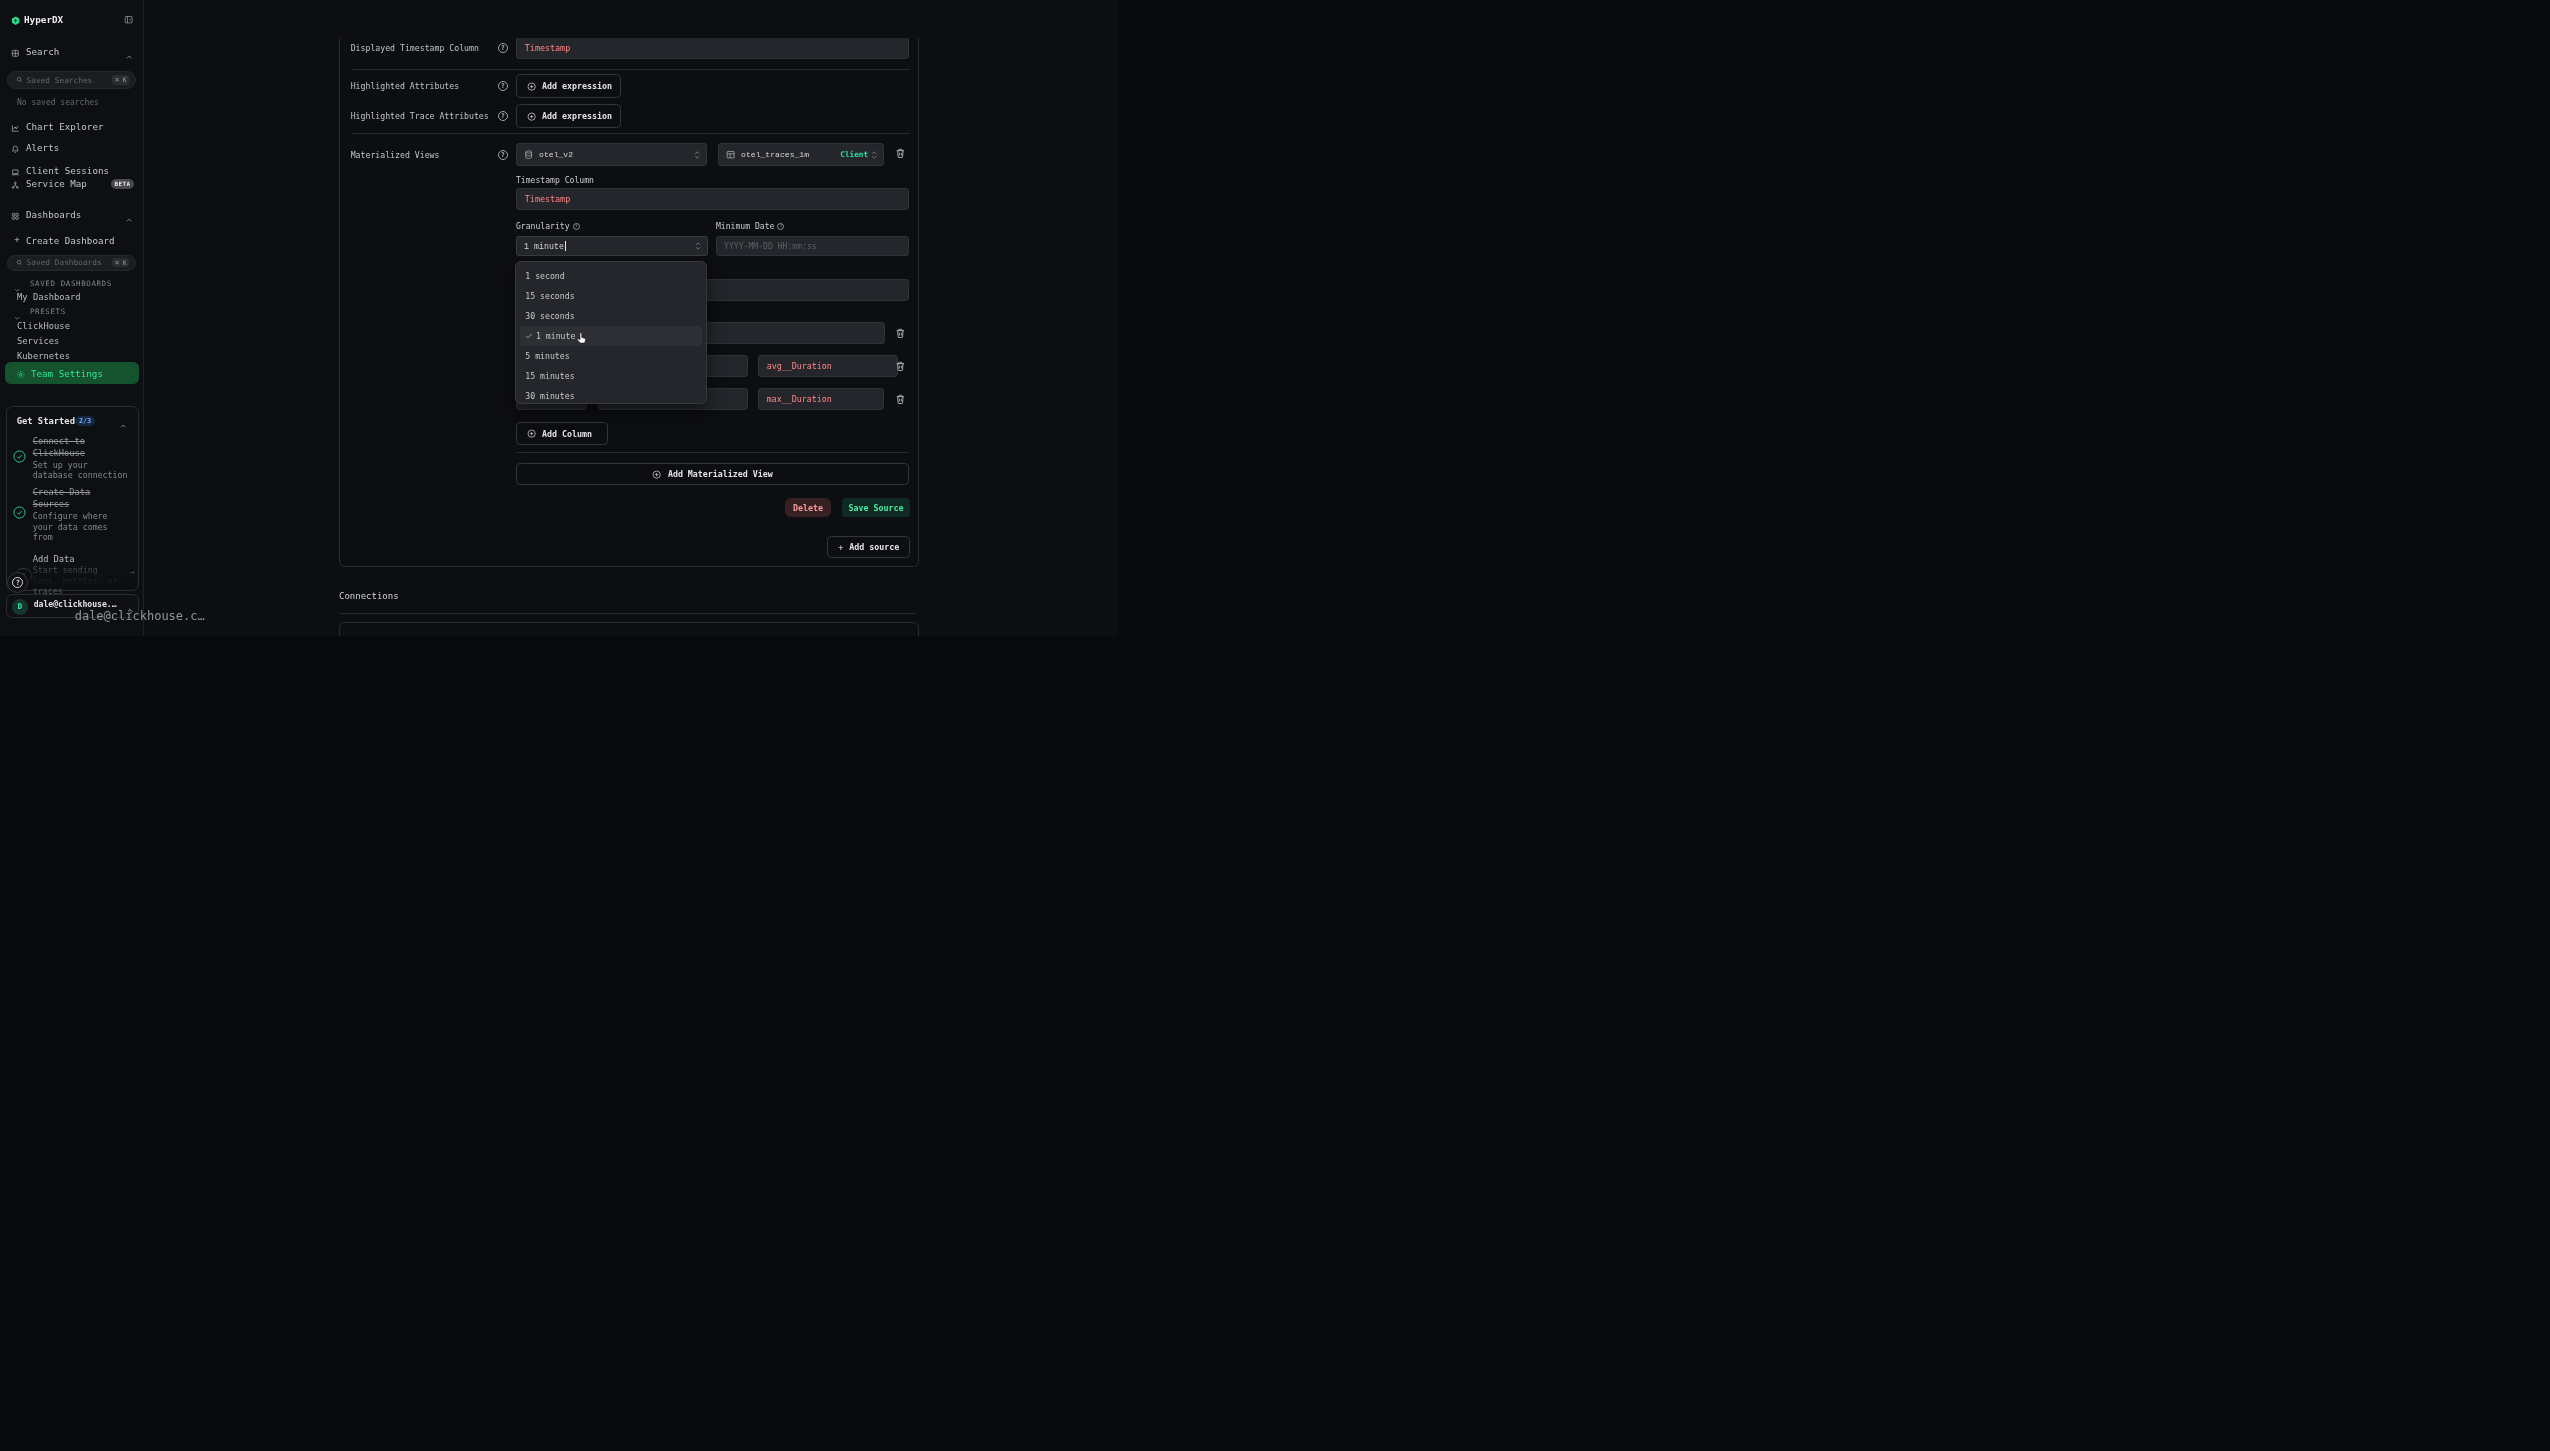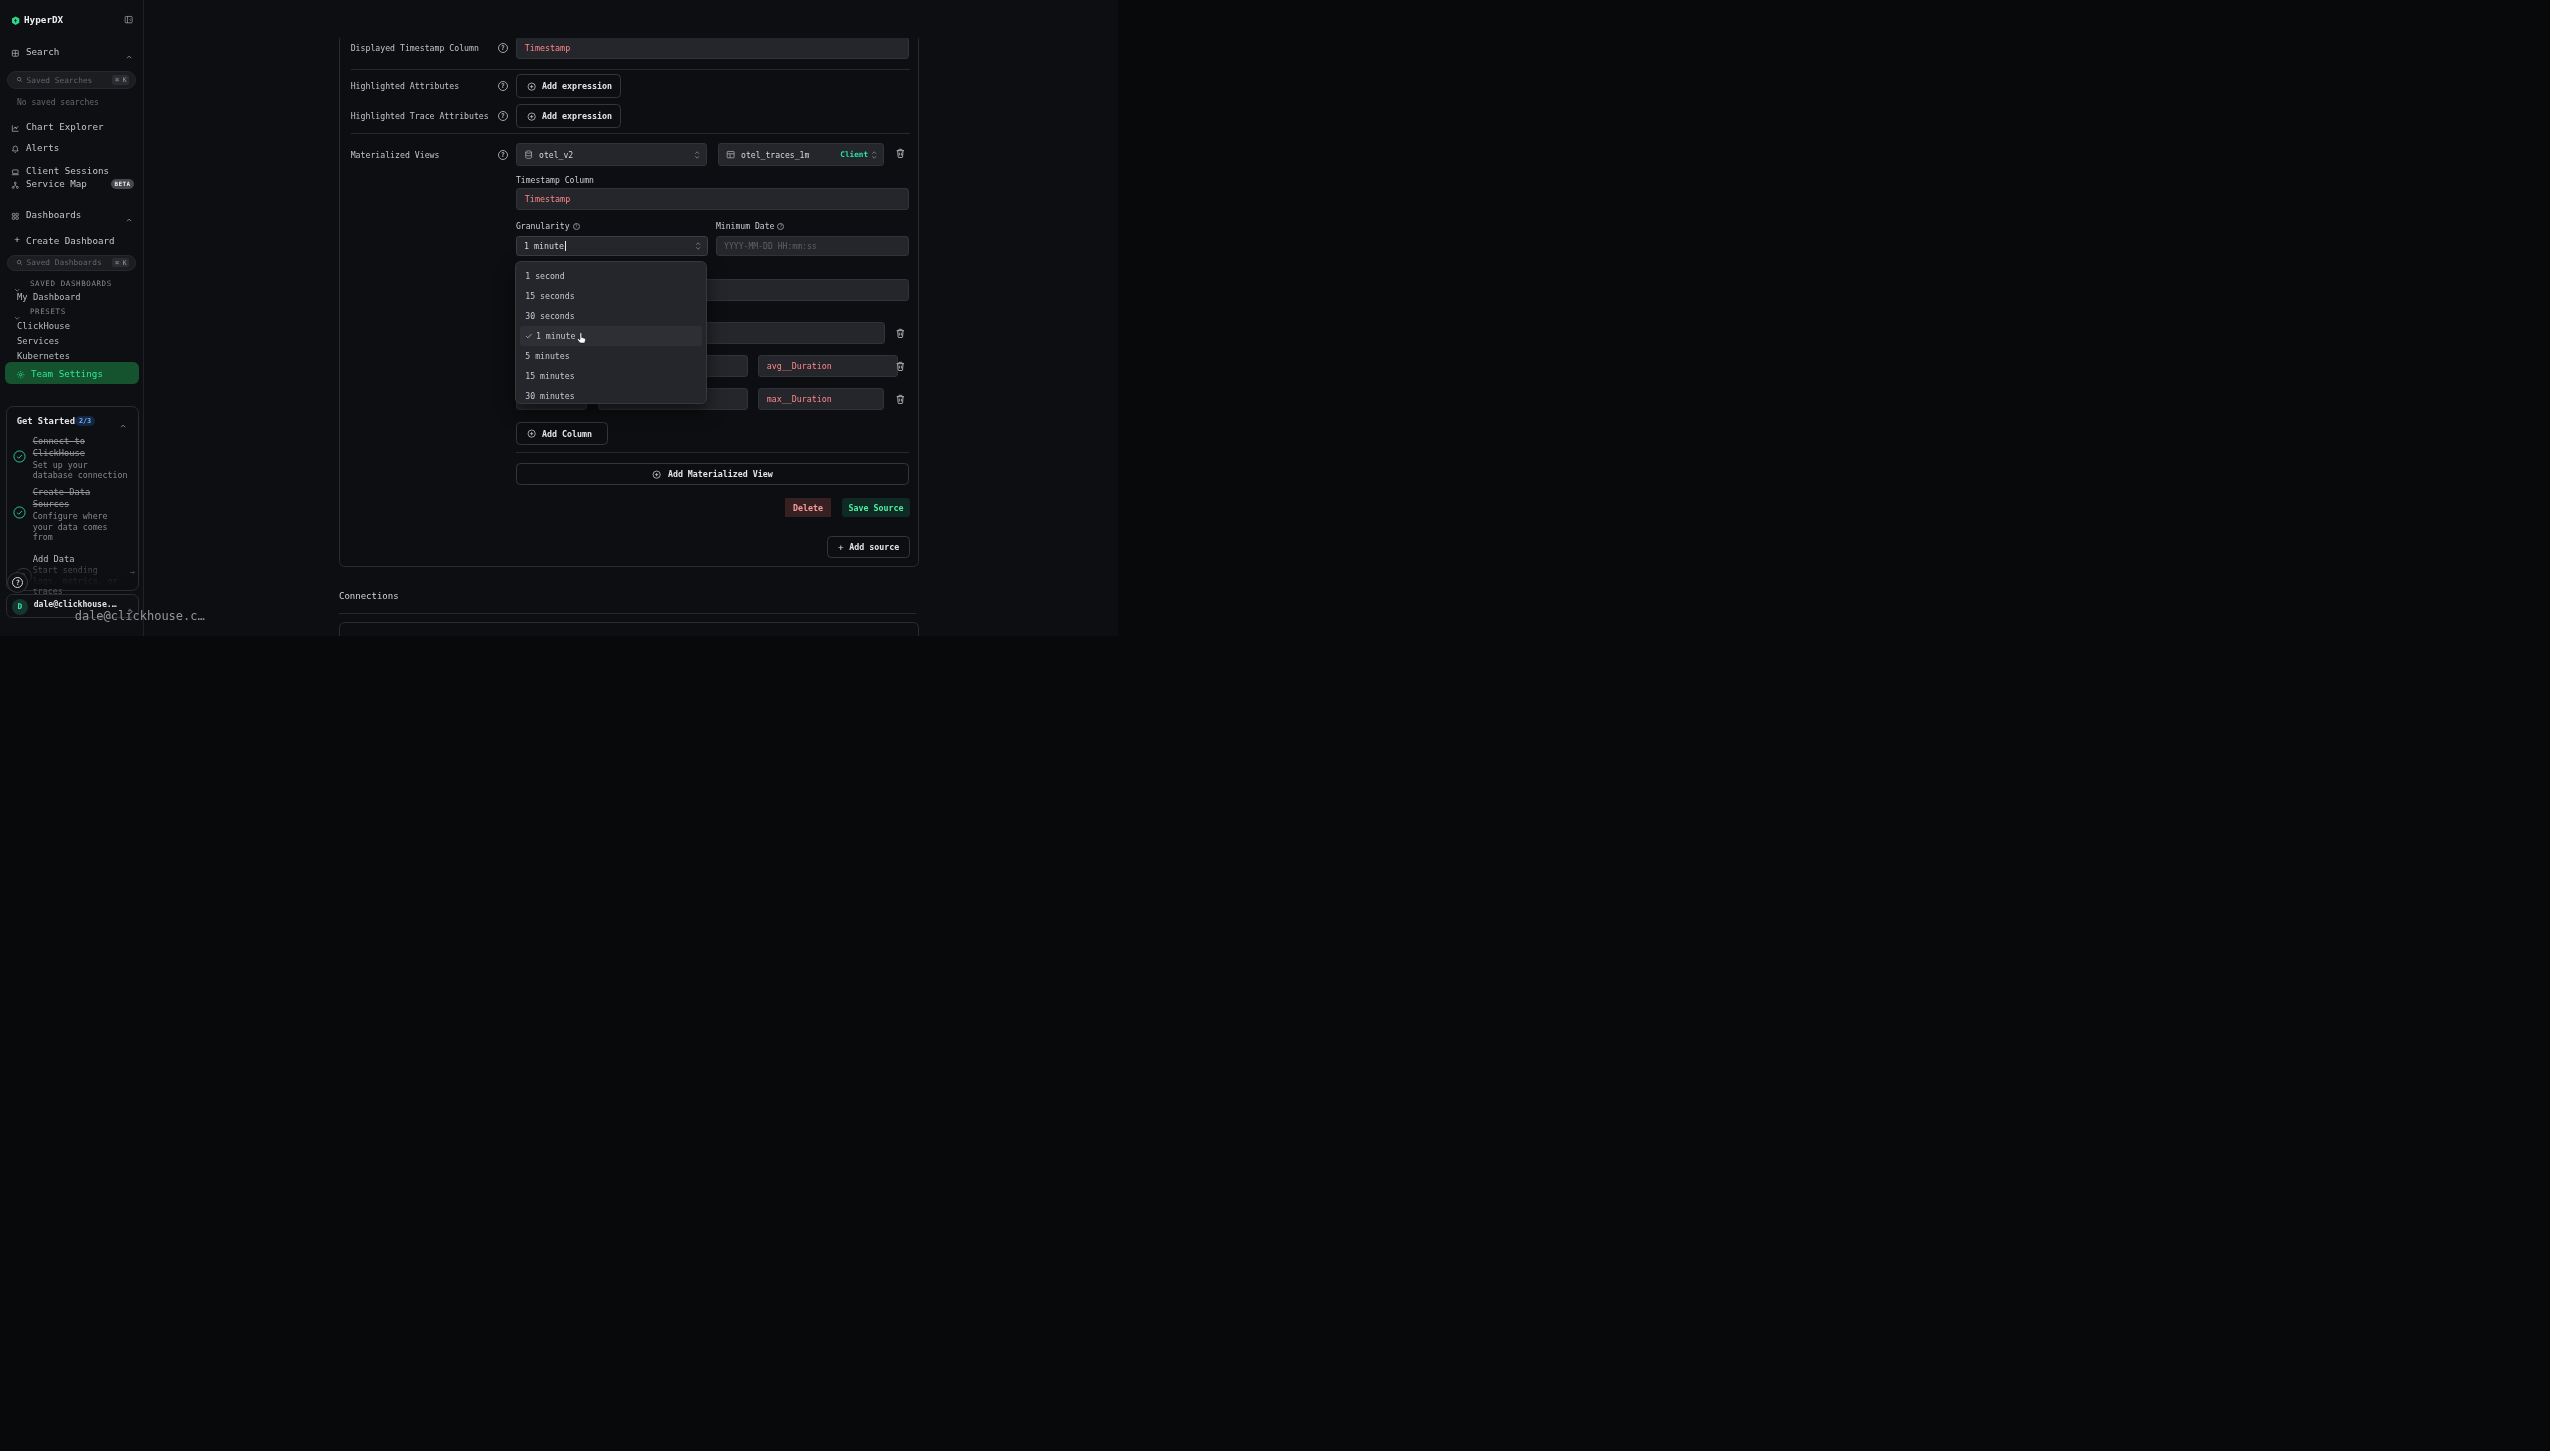--- a/index.html
+++ b/index.html
@@ -39,25 +39,25 @@
   .content{position:absolute;left:144px;top:38px;width:974px;height:598px;overflow:hidden;}
   .panel{border:0.7px solid #292b2f;border-radius:5.7px;}
   .row-label{font-size:8.2px;color:#c2c4c8;}
   .inp{background:#24262b;border:0.7px solid #2f3236;border-radius:2.9px;display:flex;align-items:center;}
   .inp .val{font-size:8.4px;padding-left:7.8px;}
   .red{color:#ff8787;}
   .ph{font-size:8.1px;color:#5d6065;padding-left:7.1px;}
   .btn-outline{border:0.7px solid #33353a;border-radius:4.3px;background:transparent;display:flex;align-items:center;color:#e3e4e6;font-size:8.3px;font-weight:bold;}
   .divider{background:#26282b;height:0.7px;}
   .sel{background:#24262b;border:0.7px solid #2f3236;border-radius:2.9px;display:flex;align-items:center;}
-  .sel .sval{font-size:8.1px;color:#d5d6d8;}
+  .sel .sval{font-size:8.1px;color:#d5d6d8;font-family:Liberation Mono, monospace;}
   .sub-label{font-size:8.1px;color:#cbcdd0;}
   .schema{color:#2be3a4;font-size:7.7px;font-weight:bold;}
   .trash{display:flex;align-items:center;justify-content:center;}
-  .btn-delete{background:#362022;border-radius:0;color:#f79c9c;font-size:8.3px;font-weight:bold;display:flex;align-items:center;justify-content:center;}
+  .btn-delete{background:#362022;border-radius:6px;color:#f79c9c;font-size:8.3px;font-weight:bold;display:flex;align-items:center;justify-content:center;}
   .btn-save{background:#0e2a22;border-radius:3.6px;color:#4deda5;font-size:8.3px;font-weight:bold;display:flex;align-items:center;justify-content:center;}
   .conn-title{font-size:9px;color:#d0d2d5;}
   .dropdown{position:absolute;left:371px;top:223px;width:192px;height:143px;background:#25262b;border:0.7px solid #36383d;border-radius:5.7px;box-shadow:0 7.1px 17px rgba(0,0,0,0.55);z-index:40;padding-top:3.6px;}
   .dd-opt{height:20px;display:flex;align-items:center;padding-left:9.3px;font-size:8.2px;color:#c6c8cb;}
   .dd-sel{margin:0 3.6px;padding-left:5.7px;background:#2d2f34;border-radius:2.9px;}
   .caret{width:0.7px;height:10px;background:#e8e9ea;margin-left:1.4px;}
   .tinfo{display:inline-flex;align-items:center;justify-content:center;width:7.1px;height:7.1px;border:0.7px solid #8d9095;border-radius:50%;font-size:4.6px;color:#9da0a5;margin-left:2.9px;vertical-align:1.4px;}
   .qmark{width:10px;height:10px;border:0.9px solid #a0a3a8;border-radius:50%;font-size:6.4px;font-weight:bold;color:#b9bbbf;display:flex;align-items:center;justify-content:center;}
 </style>
 </head>

